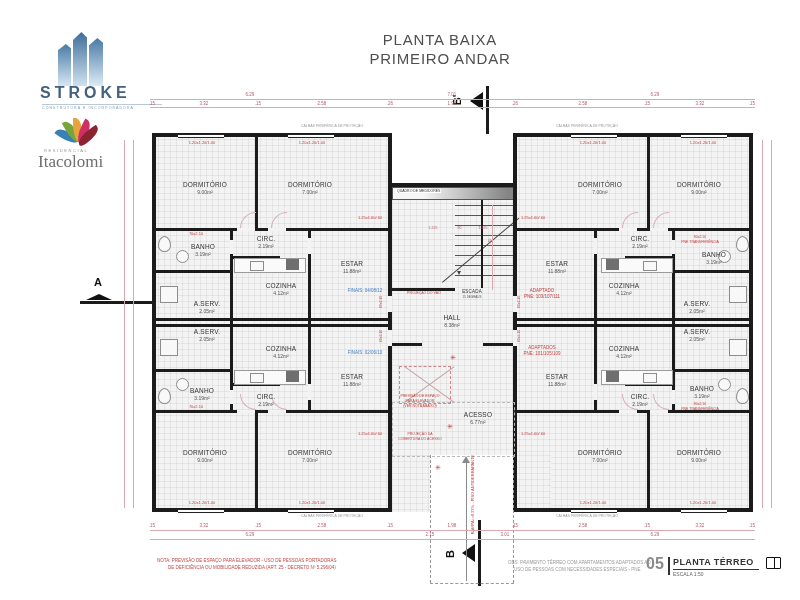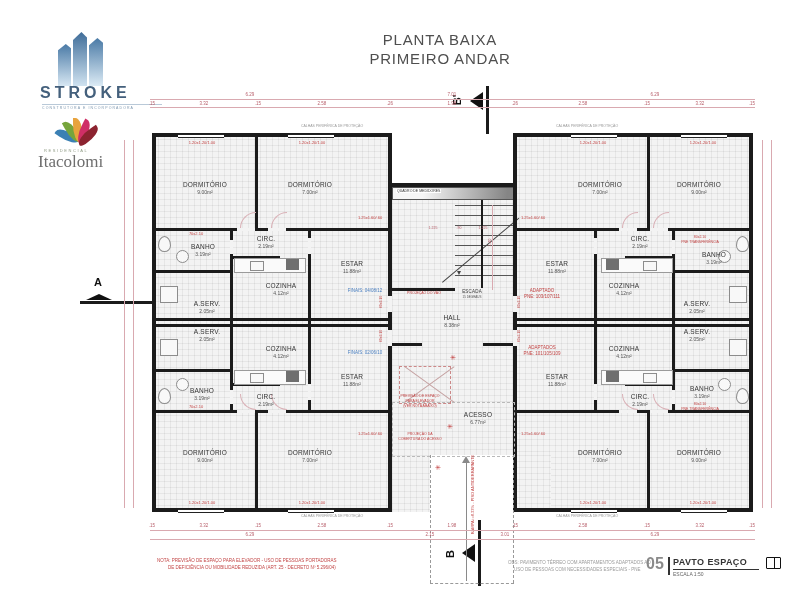--- a/index.html
+++ b/index.html
@@ -360,18 +360,18 @@
 <div class="dims" style="left:433px;top:226px">1.225</div>
 <div class="dims" style="left:459px;top:226px">.90</div>
 <div class="dims" style="left:483px;top:226px">1.225</div>
 
 <div class="abs" style="left:157px;top:558px;font-size:4.5px;color:#c24444">NOTA: PREVISÃO DE ESPAÇO PARA ELEVADOR - USO DE PESSOAS PORTADORAS</div>
 <div class="abs" style="left:168px;top:565px;font-size:4.5px;color:#c24444">DE DEFICIÊNCIA OU MOBILIDADE REDUZIDA (ART. 25 - DECRETO Nº 5.296/04)</div>
 <div class="abs" style="left:508px;top:560px;font-size:4.5px;color:#9a9a9a">OBS: PAVIMENTO TÉRREO COM APARTAMENTOS ADAPTADOS AO</div>
 <div class="abs" style="left:514px;top:567px;font-size:4.5px;color:#9a9a9a">USO DE PESSOAS COM NECESSIDADES ESPECIAIS - PNE</div>
 <div class="abs" style="left:646px;top:555px;font-size:16px;font-weight:bold;color:#8a8a8a">05</div>
 <div class="abs" style="left:668px;top:557px;width:2px;height:18px;background:#333"></div>
-<div class="abs" style="left:673px;top:557px;font-size:9px;font-weight:bold;color:#333;letter-spacing:.4px">PAVTO ESPAÇO</div>
+<div class="abs" style="left:673px;top:557px;font-size:9px;font-weight:bold;color:#333;letter-spacing:.4px">PLANTA TÉRREO</div>
 <div class="abs" style="left:673px;top:569px;width:86px;height:1px;background:#333"></div>
 <div class="abs" style="left:673px;top:571px;font-size:5px;color:#666">ESCALA 1:50</div>
 <div class="abs" style="left:766px;top:557px;width:13px;height:10px;border:1.5px solid #111;border-radius:1px">
   <div style="position:absolute;left:50%;top:0;width:1px;height:100%;background:#111"></div>
 </div>
 
 </body></html>

